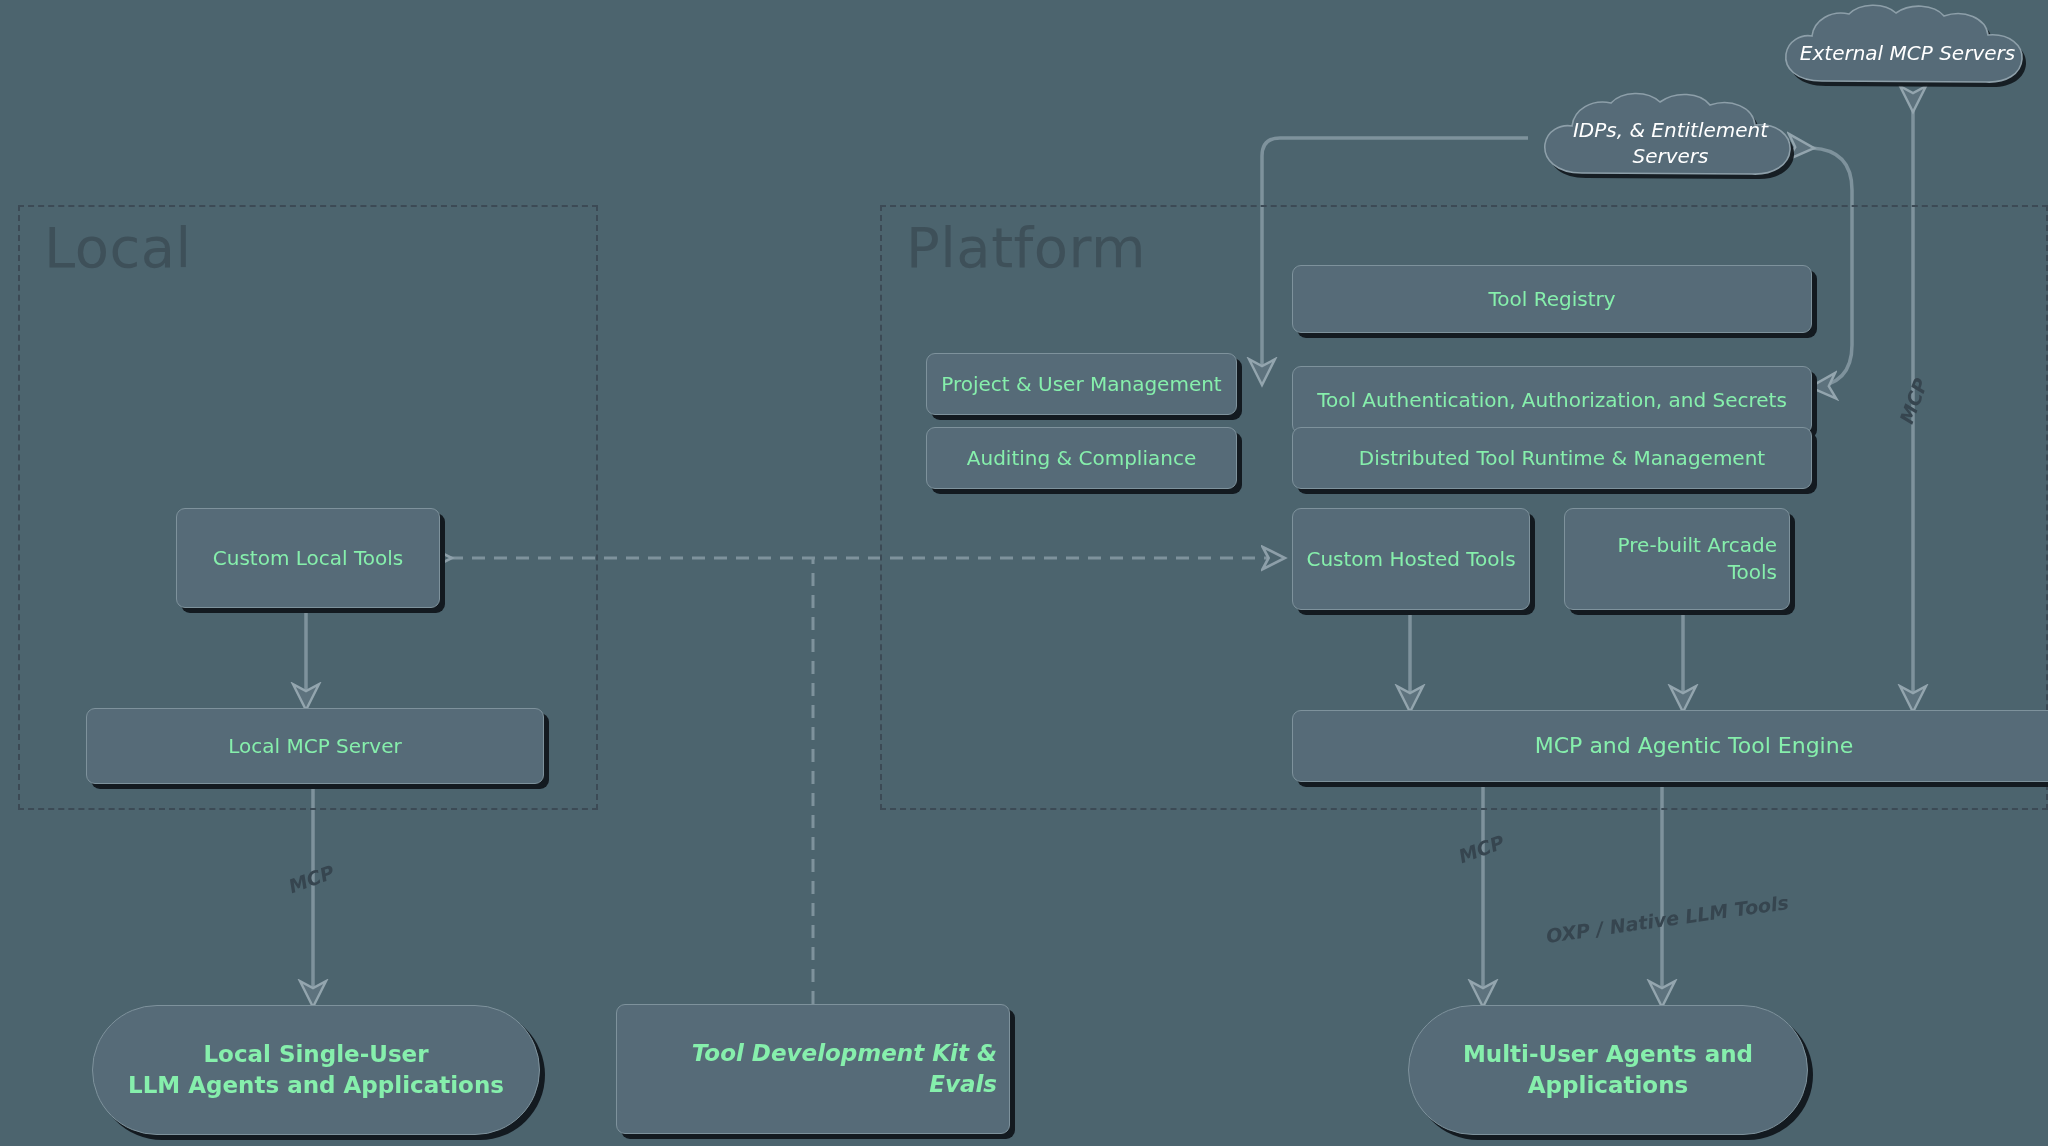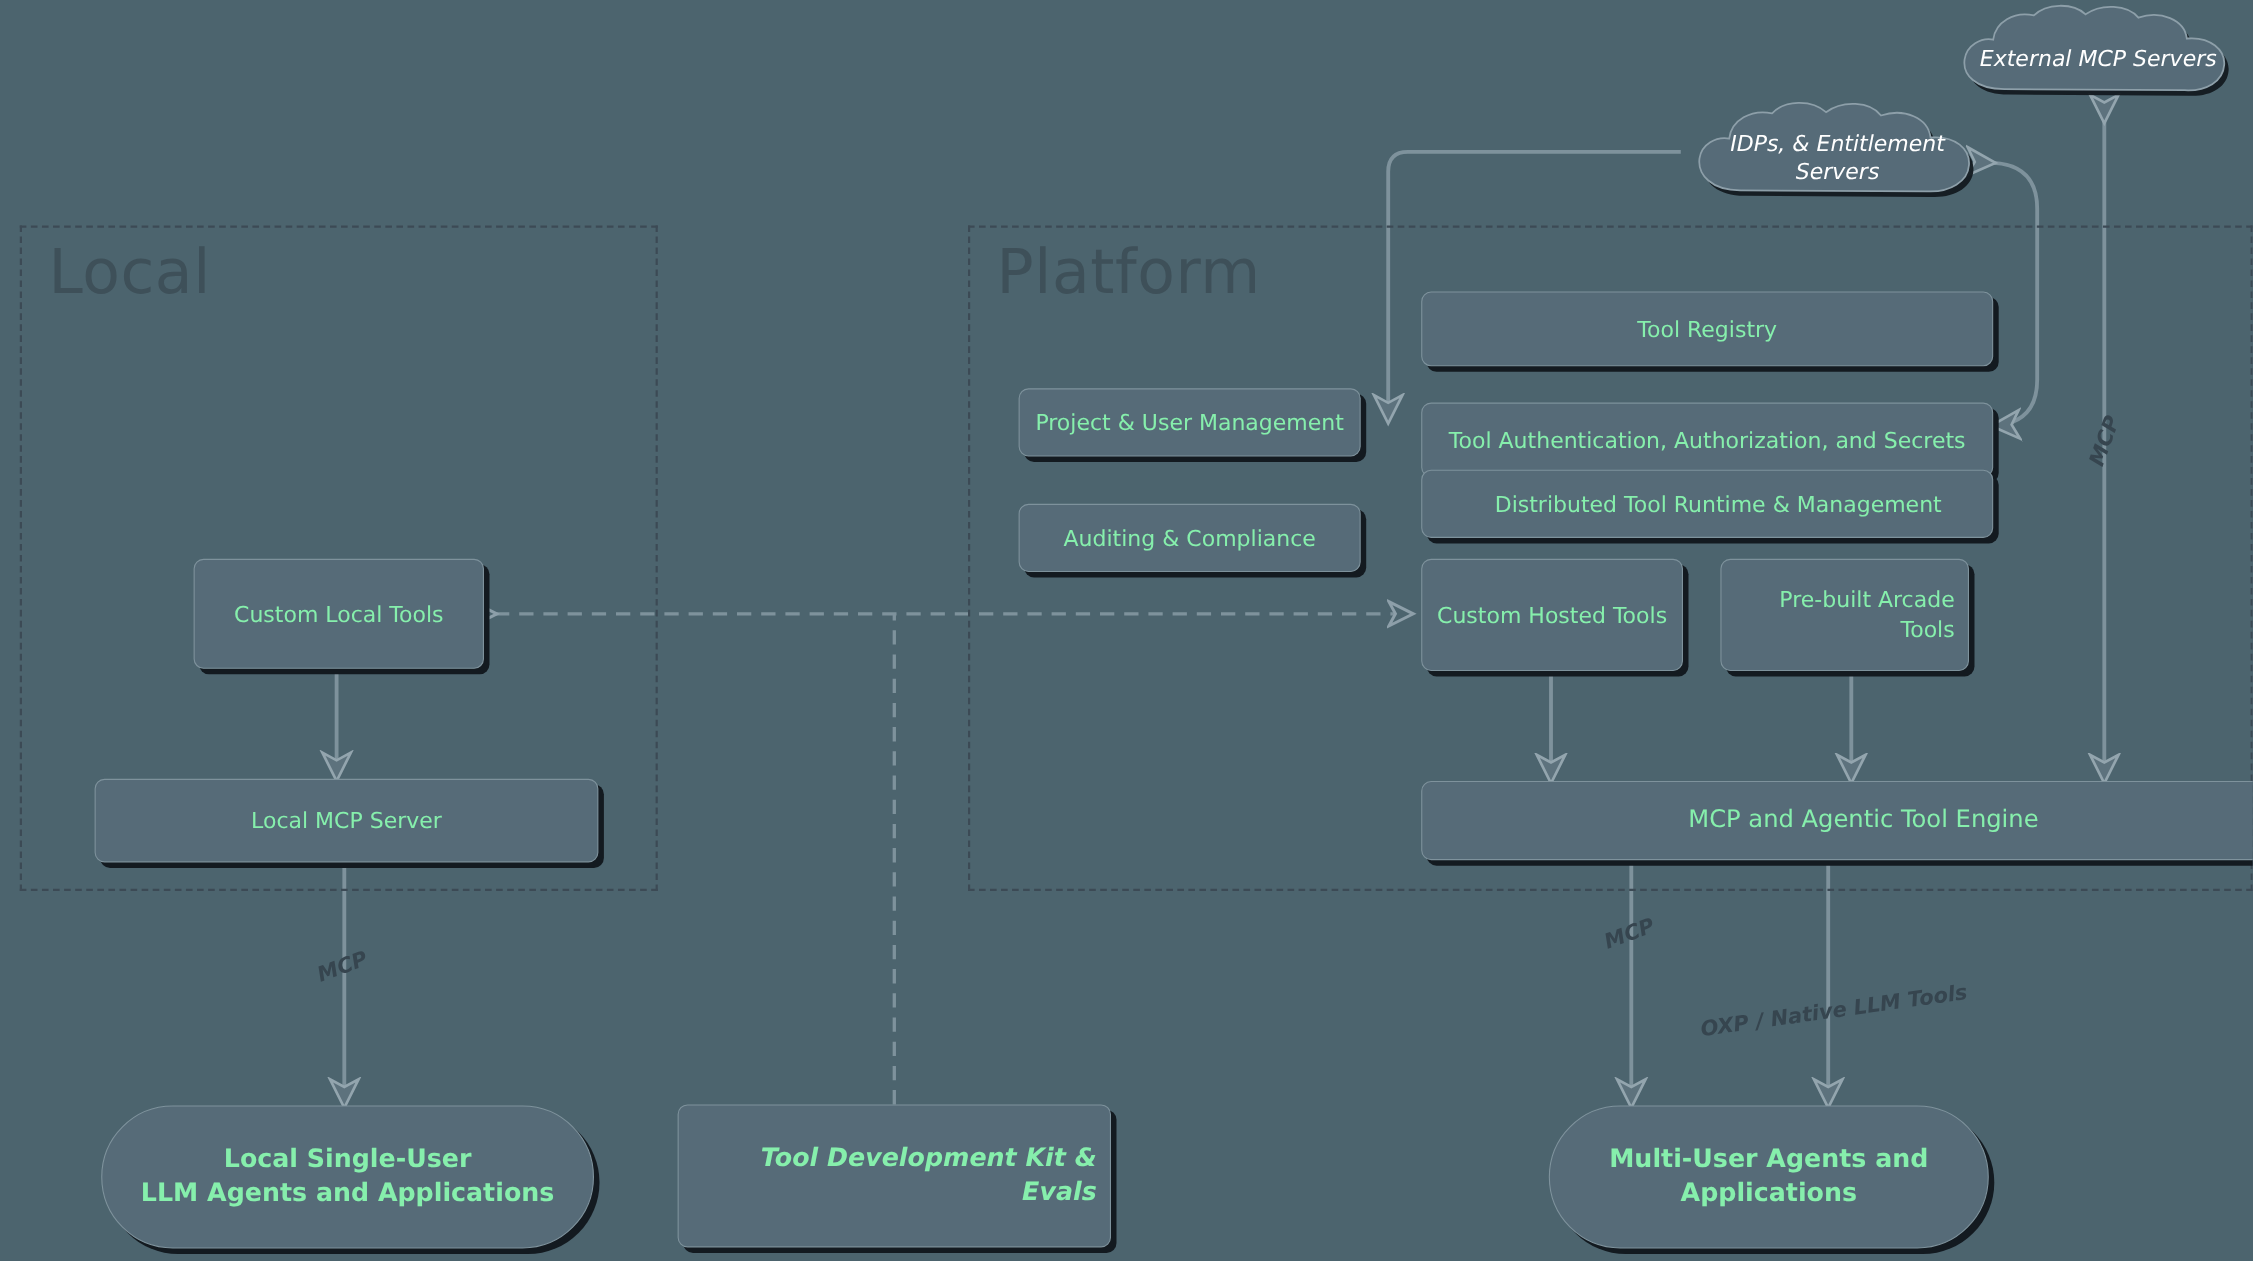--- a/index.html
+++ b/index.html
@@ -182,21 +182,21 @@
 
   <div class="node pill bold" style="left:92px; top:1005px; width:448px; height:130px; flex-direction:column;">
     <span>Local Single-User</span>
     <span>LLM Agents and Applications</span>
   </div>
 
   <div class="node bold" style="left:616px; top:1004px; width:394px; height:130px;font-style:italic;">Tool Development Kit &amp; Evals</div>
 
   <div class="node" style="left:926px; top:353px; width:311px; height:62px;">Project &amp; User Management</div>
 
-  <div class="node" style="left:926px; top:427px; width:311px; height:62px;margin-top:31px;">Auditing &amp; Compliance</div>
+  <div class="node" style="left:926px; top:427px; width:311px; height:62px;">Auditing &amp; Compliance</div>
 
   <div class="node" style="left:1292px; top:265px; width:520px; height:68px;">Tool Registry</div>
 
   <div class="node" style="left:1292px; top:366px; width:520px; height:68px;">Tool Authentication, Authorization, and Secrets</div>
 
   <div class="node" style="left:1292px; top:427px; width:520px; height:62px;padding-left:32px;">Distributed Tool Runtime &amp; Management</div>
 
   <div class="node" style="left:1292px; top:508px; width:238px; height:102px;">Custom Hosted Tools</div>
 
   <div class="node" style="left:1564px; top:508px; width:226px; height:102px;">Pre-built Arcade Tools</div>

